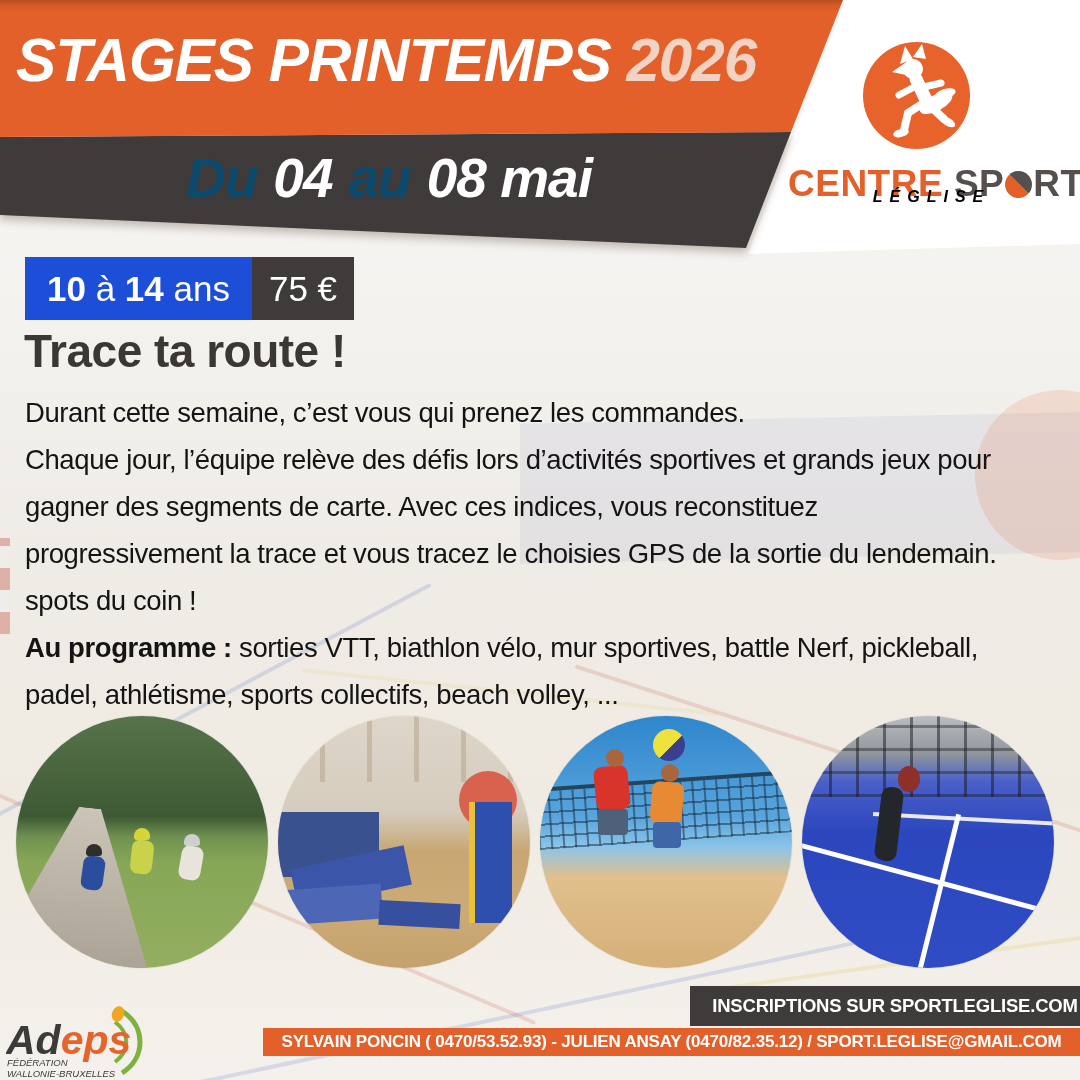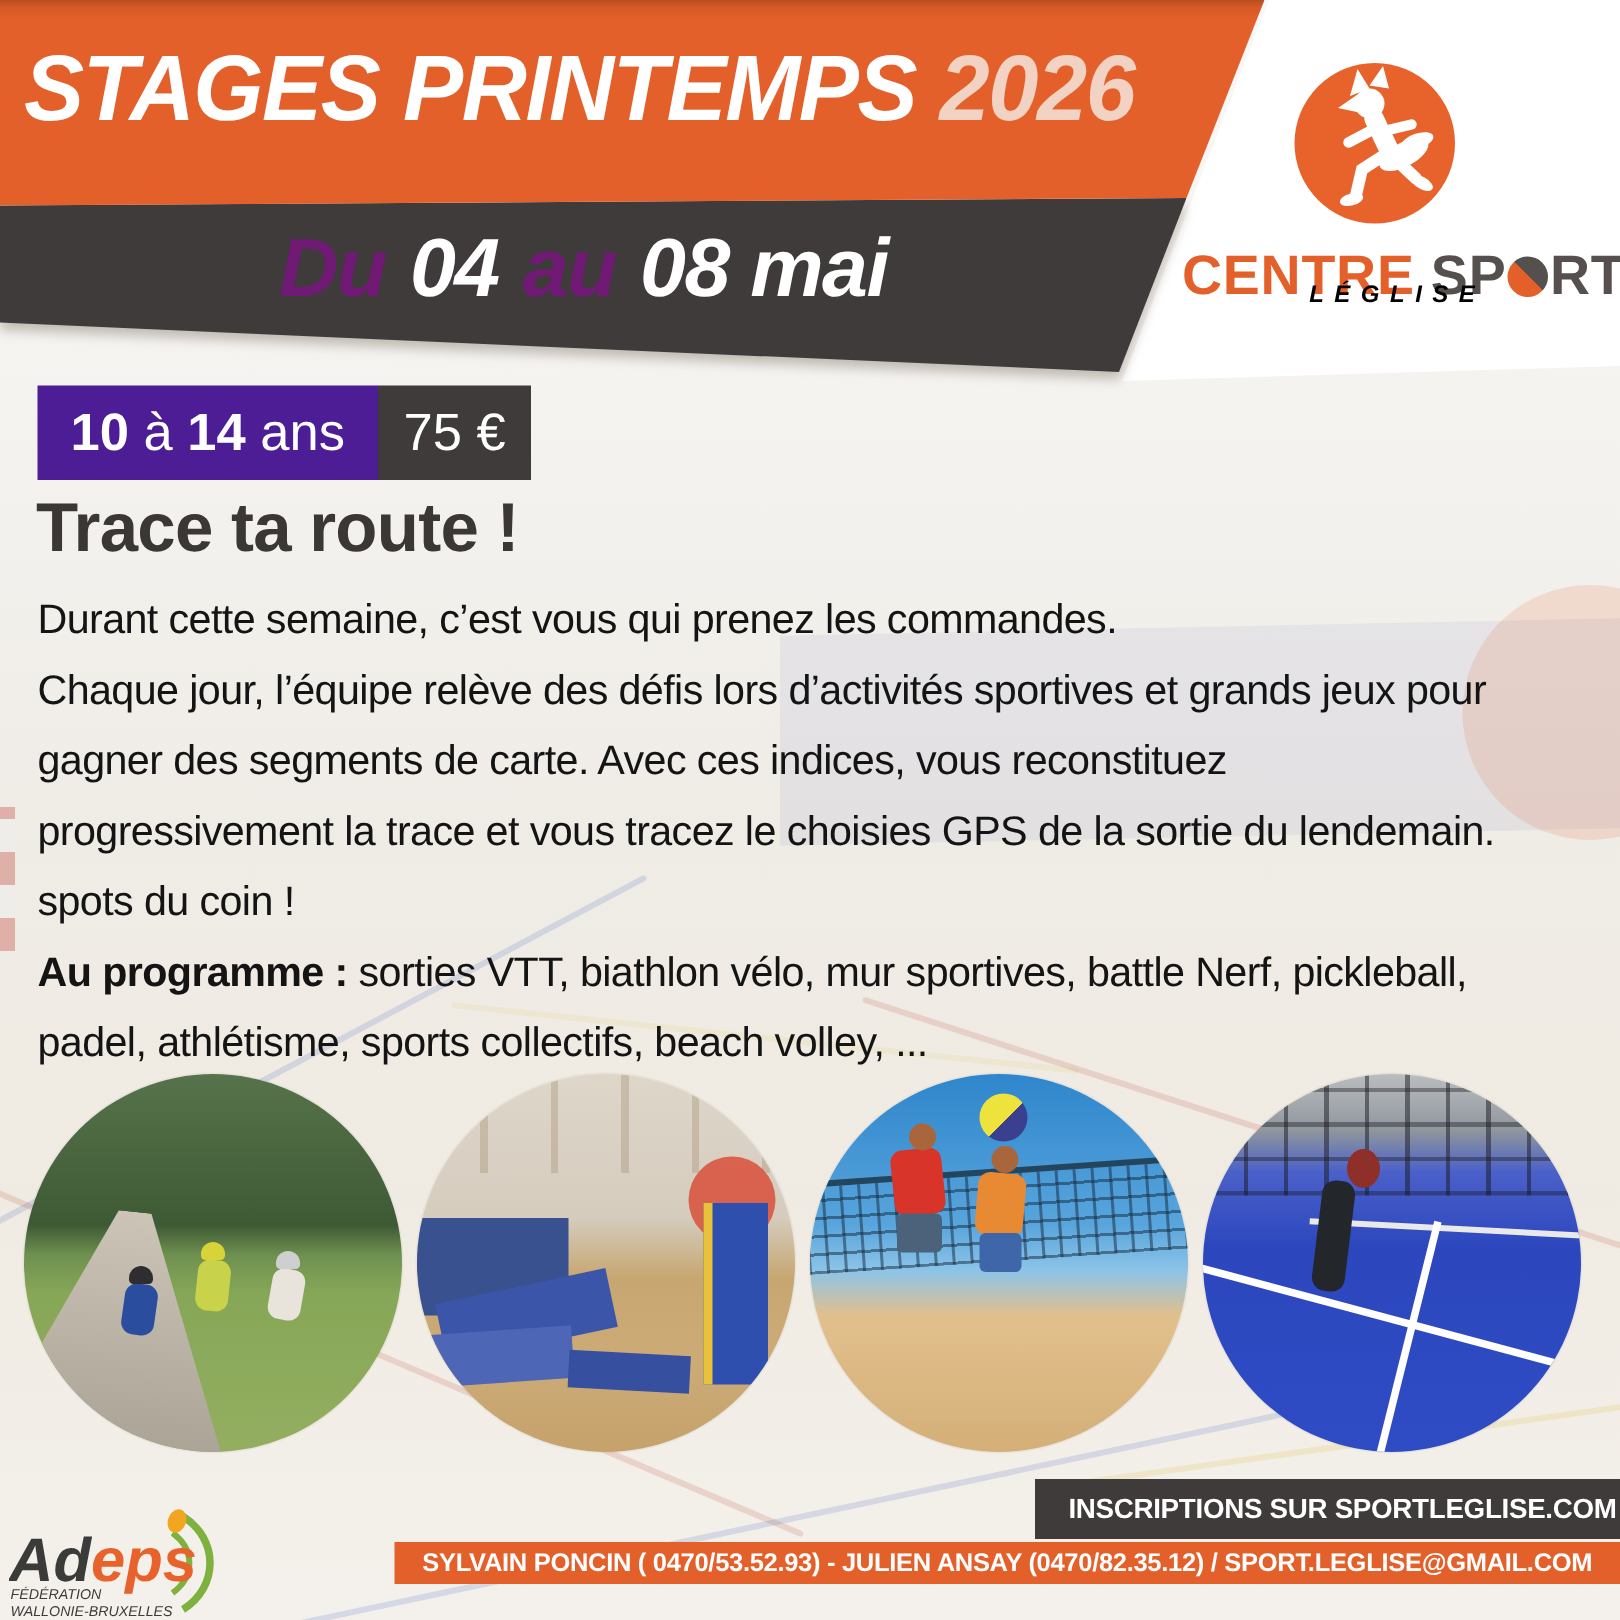--- a/index.html
+++ b/index.html
@@ -37,37 +37,37 @@
     filter:drop-shadow(0 5px 4px rgba(95,80,65,.35));}
   .hdr-dark{width:1080px;height:260px;background:#3f3b3a;
     clip-path:polygon(0 137px,791px 132px,746px 248px,0 215px);}
   .title{position:absolute;left:16px;top:24px;font-size:62px;font-weight:bold;font-style:italic;
     color:#ffffff;white-space:nowrap;transform:scaleX(.97);transform-origin:left top;letter-spacing:-1px;}
   .title .year{color:#f2d2c2;margin-left:16px;}
   .date{position:absolute;left:186px;top:146px;font-size:55px;font-weight:bold;font-style:italic;
     color:#ffffff;white-space:nowrap;letter-spacing:-1px;}
   .date span{margin-right:16px;}
   .date span:last-child{margin-right:4px;}
-  .date .dt-orange{color:#701a75;font-style:italic;}
+  .date .dt-orange{color:#0c4a6e;font-style:italic;}
 
   
   .mascot{position:absolute;left:863px;top:42px;width:107px;height:107px;border-radius:50%;
     background:#e8622c;}
   .wordmark{position:absolute;left:788px;top:163px;width:280px;text-align:center;
     font-size:37px;font-weight:bold;letter-spacing:.5px;white-space:nowrap;}
   .wm-centre{color:#e4602b;}
   .wm-sportif{color:#55504e;}
   .o-flag{display:inline-block;width:27px;height:27px;border-radius:50%;vertical-align:-2px;
     background:linear-gradient(225deg,#55504e 48%,#e4602b 48%);margin:0 1px;}
   .wm-sub{position:absolute;left:788px;top:188px;width:280px;text-align:center;
     font-size:16px;font-weight:bold;letter-spacing:7px;color:#000000;text-indent:7px;font-style:italic;}
 
   
   .badge{position:absolute;left:25px;top:257px;display:flex;height:63px;font-size:35px;color:#fff;}
-  .badge-age{background:#4c1d95;display:flex;align-items:center;padding:11px 22px;white-space:pre;}
+  .badge-age{background:#1d4ed8;display:flex;align-items:center;padding:11px 22px;white-space:pre;}
   .badge-age b{font-weight:bold;}
   .badge-price{background:#3f3b3a;display:flex;align-items:center;padding:0 17px;white-space:pre;}
 
   
   .headline{position:absolute;left:24px;top:324px;font-size:46px;font-weight:800;
     color:#3b3735;letter-spacing:-.5px;}
   .bodytext{position:absolute;left:25px;top:389px;width:1048px;font-size:27.5px;line-height:47px;
     color:#141414;letter-spacing:-.4px;overflow:hidden;}
   .bodytext .line{white-space:nowrap;}
   .prog-label{font-weight:bold;}

